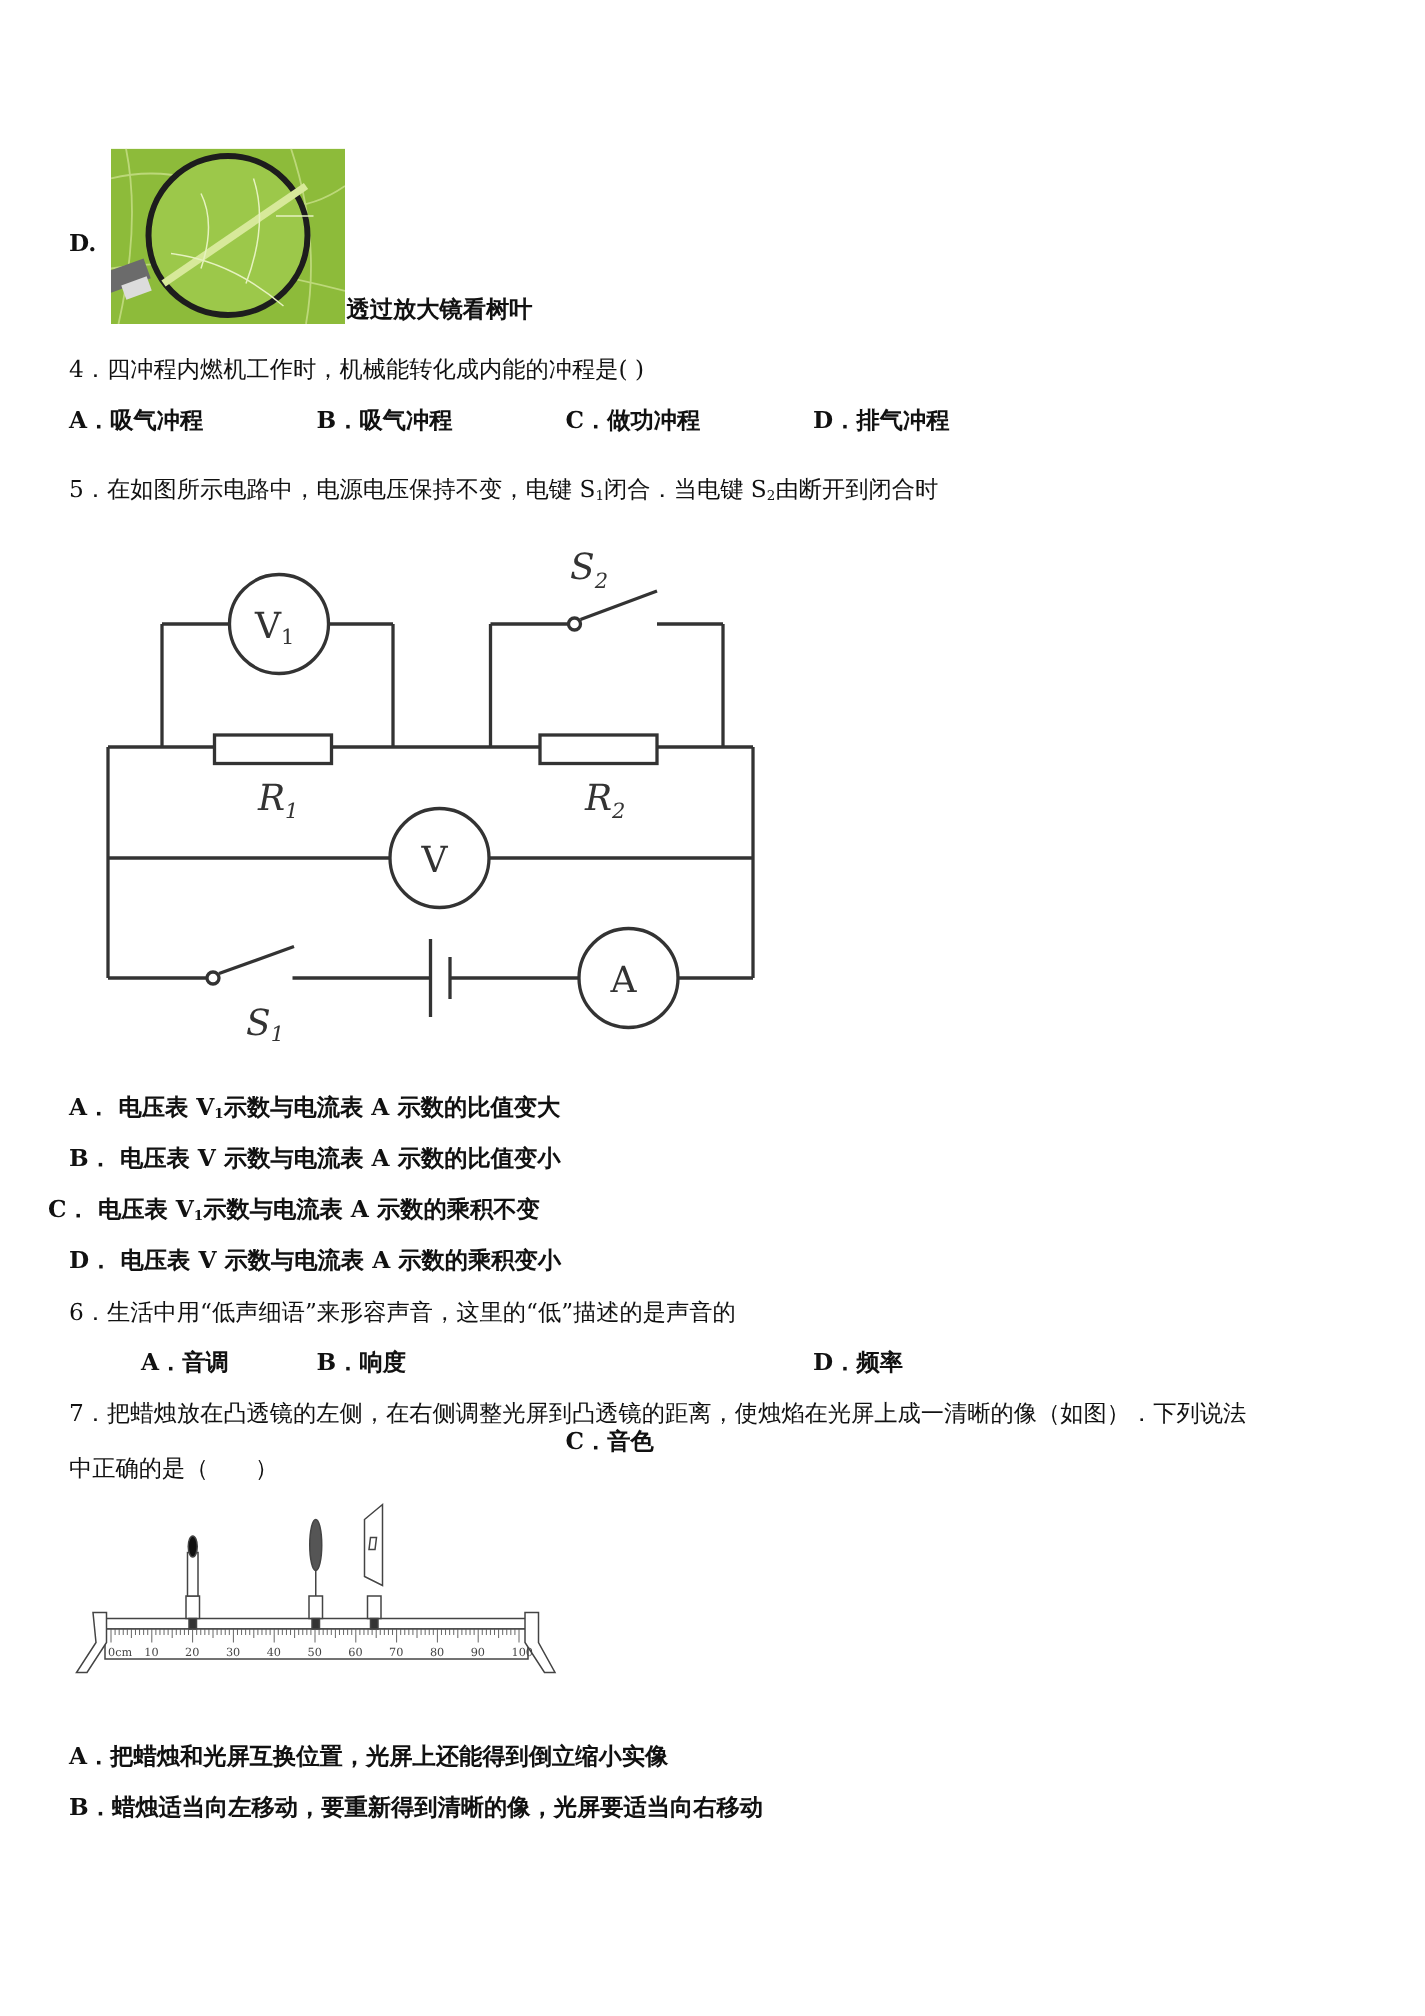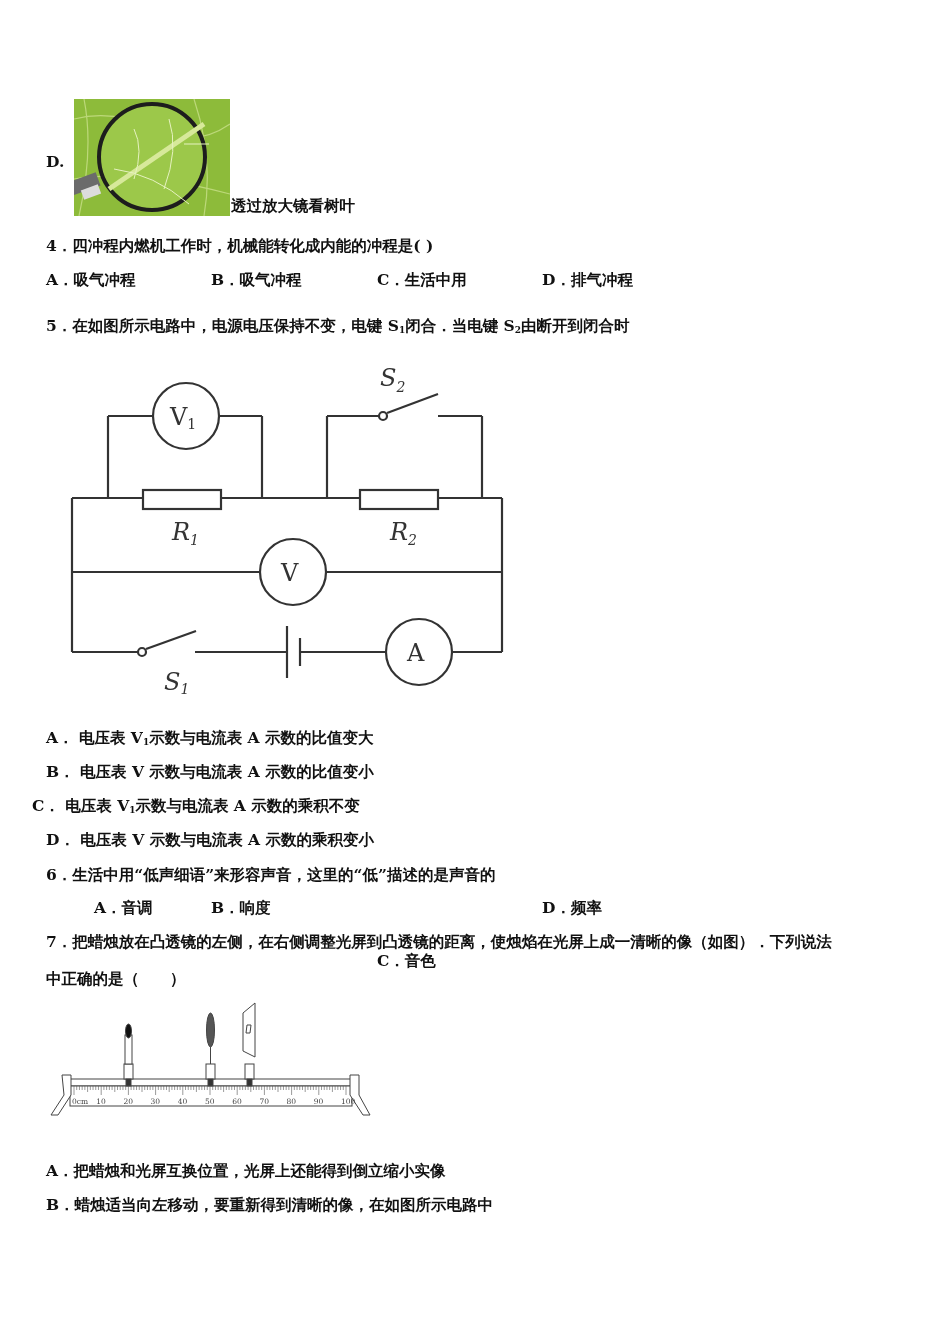--- a/index.html
+++ b/index.html
@@ -1,18 +1,18 @@
 <!DOCTYPE html>
 <html><head>
 <meta charset="utf-8">
 <style>
   html, body { margin:0; padding:0; background:#ffffff; }
   body { width:950px; height:1344px; position:relative; overflow:hidden;
          font-family:"DejaVu Serif", "Liberation Serif", serif; color:#111; }
-  .line { position:absolute; left:46px; font-size:15.5px; font-weight:bold; white-space:nowrap; line-height:20px; }
+  .line { position:absolute; left:46px; font-size:15.5px; font-weight:normal; white-space:nowrap; line-height:20px; }
   .opt { position:absolute; font-size:15.5px; font-weight:bold; white-space:nowrap; line-height:20px; }
   sub { font-size:9px; vertical-align:-2px; }
   .leaf-img { position:absolute; left:74px; top:99px; width:156px; height:117px; overflow:hidden; }
   .circuit { position:absolute; left:60px; top:350px; width:460px; height:350px; }
   .bench { position:absolute; left:40px; top:995px; width:340px; height:130px; }
 </style>
 </head>
 <body>
 
 <div class="opt" style="left:46px;top:152px;">D.</div>
@@ -35,21 +35,21 @@
     </g>
     <rect x="-5" y="78" width="30" height="14" fill="#6b6b6b" transform="rotate(-20 10 85)"></rect>
     <rect x="8" y="88" width="18" height="10" fill="#dcdcdc" transform="rotate(-20 17 93)"></rect>
   </svg>
 </div>
 <div class="opt" style="left:231px;top:152px;margin-top:44px;">透过放大镜看树叶</div>
 
 <div class="line" style="top:236px;">4．四冲程内燃机工作时，机械能转化成内能的冲程是( )</div>
 <div class="opt" style="left:46px;top:270px;"><span>A．</span><span>吸气冲程</span></div>
 <div class="opt" style="left:211px;top:270px;"><span>B．</span><span>吸气冲程</span></div>
-<div class="opt" style="left:377px;top:270px;"><span>C．</span><span>生活中用</span></div>
+<div class="opt" style="left:377px;top:270px;"><span>C．</span><span>做功冲程</span></div>
 <div class="opt" style="left:542px;top:270px;"><span>D．</span><span>排气冲程</span></div>
 
 <div class="line" style="top:316px;"><span>5．在如图所示电路中，电源电压保持不变，电键 S</span><sub>1</sub><span>闭合．当电键 S</span><sub>2</sub><span>由断开到闭合时</span></div>
 
 <div class="circuit">
   <svg width="460" height="350" viewBox="0 0 460 350" font-family="DejaVu Serif, serif">
     <g stroke="#333" stroke-width="2.2" fill="none">
 
       <line x1="12" y1="148" x2="442" y2="148"></line>
 
@@ -252,13 +252,13 @@
         <text x="192.2" y="109">60</text>
         <text x="219.4" y="109">70</text>
         <text x="246.6" y="109">80</text>
         <text x="273.79999999999995" y="109">90</text>
         <text x="301" y="109">100</text>
       </g>
   </svg>
 </div>
 
 <div class="opt" style="left:46px;top:1161px;"><span>A．</span><span>把蜡烛和光屏互换位置，光屏上还能得到倒立缩小实像</span></div>
-<div class="opt" style="left:46px;top:1195px;"><span>B．</span><span>蜡烛适当向左移动，要重新得到清晰的像，在如图所示电路中</span></div>
+<div class="opt" style="left:46px;top:1195px;"><span>B．</span><span>蜡烛适当向左移动，要重新得到清晰的像，光屏要适当向右移动</span></div>
 
 </body></html>

